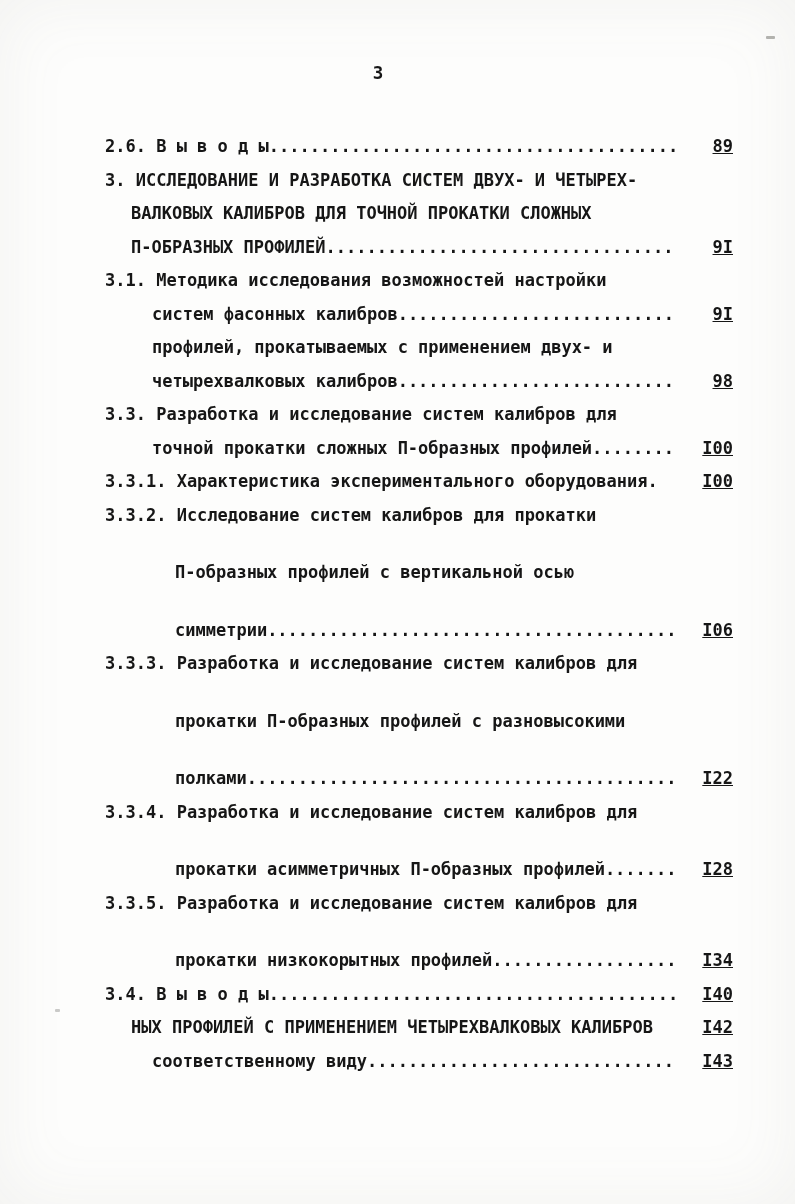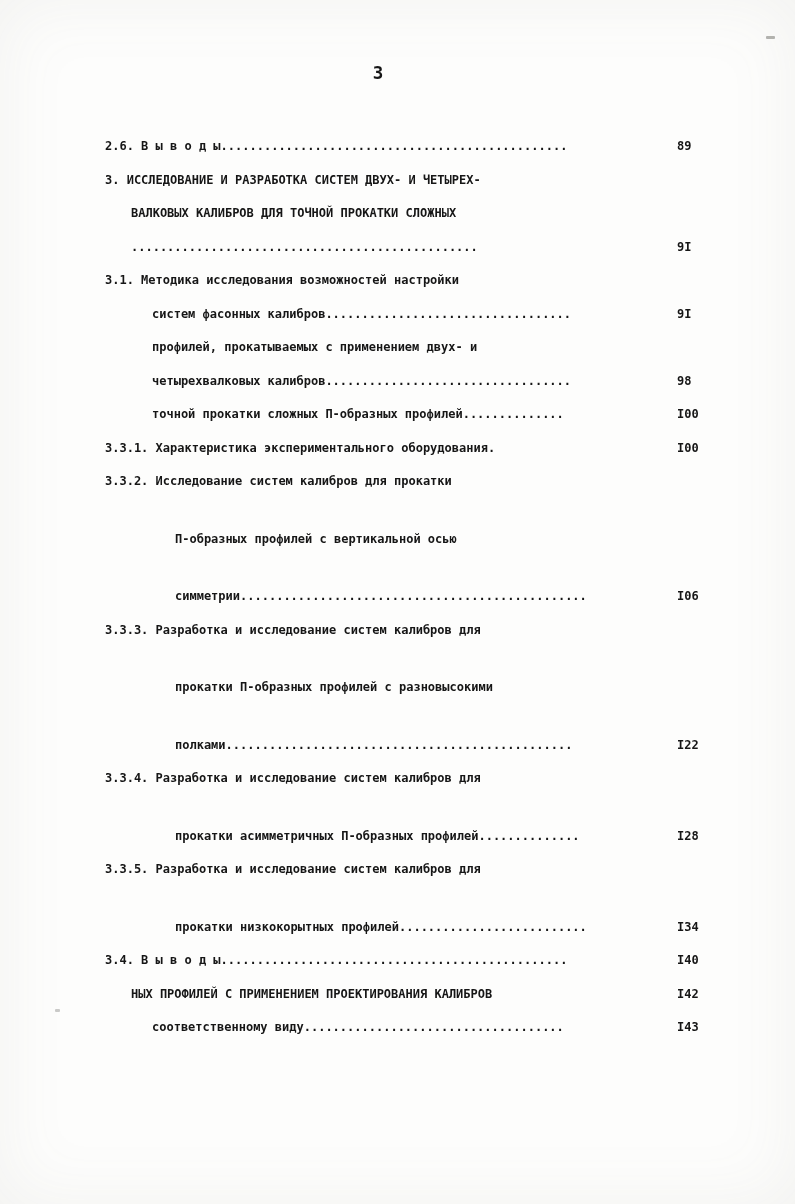--- a/index.html
+++ b/index.html
@@ -31,40 +31,41 @@
     position: absolute;
     top: 130px;
     left: 105px;
     width: 628px;
   }
   .line {
     display: flex;
     align-items: baseline;
     height: 33.5px;
     line-height: 33.5px;
-    font-size: 12px;
+    font-size: 17px;
   }
   .ind1 { padding-left: 26px; }
   .ind2 { padding-left: 47px; }
   .ind3 { padding-left: 70px; margin-top: 24px; }
   .t {
     white-space: pre;
     flex: 0 0 auto;
   }
   .l {
     flex: 1 1 auto;
     min-width: 0;
     overflow: hidden;
     white-space: nowrap;
   }
   .p {
     flex: 0 0 auto;
     width: 56px;
-    text-align: left;
+    text-align: right;
     white-space: pre;
+    text-decoration: underline;
   }
   .speck {
     position: absolute;
     background: #6b6b66;
     border-radius: 1px;
   }
 </style>
 </head>
 <body>
 
@@ -81,20 +82,21 @@
         <span class="t">3. ИССЛЕДОВАНИЕ И РАЗРАБОТКА СИСТЕМ ДВУХ- И ЧЕТЫРЕХ-</span>
         <span class="l"></span>
         <span class="p"></span>
       </div>
       <div class="line ind1">
         <span class="t">ВАЛКОВЫХ КАЛИБРОВ ДЛЯ ТОЧНОЙ ПРОКАТКИ СЛОЖНЫХ</span>
         <span class="l"></span>
         <span class="p"></span>
       </div>
       <div class="line ind1">
+        <span class="t">П-ОБРАЗНЫХ ПРОФИЛЕЙ</span>
         <span class="l">................................................</span>
         <span class="p">9I</span>
       </div>
       <div class="line ind0">
         <span class="t">3.1. Методика исследования возможностей настройки</span>
         <span class="l"></span>
         <span class="p"></span>
       </div>
       <div class="line ind2">
         <span class="t">систем фасонных калибров</span>
@@ -104,20 +106,25 @@
       <div class="line ind2">
         <span class="t">профилей, прокатываемых с применением двух- и</span>
         <span class="l"></span>
         <span class="p"></span>
       </div>
       <div class="line ind2">
         <span class="t">четырехвалковых калибров</span>
         <span class="l">..................................</span>
         <span class="p">98</span>
       </div>
+      <div class="line ind0">
+        <span class="t">3.3. Разработка и исследование систем калибров для</span>
+        <span class="l"></span>
+        <span class="p"></span>
+      </div>
       <div class="line ind2">
         <span class="t">точной прокатки сложных П-образных профилей</span>
         <span class="l">..............</span>
         <span class="p">I00</span>
       </div>
       <div class="line ind0">
         <span class="t">3.3.1. Характеристика экспериментального оборудования.</span>
         <span class="l"></span>
         <span class="p">I00</span>
       </div>
@@ -170,21 +177,21 @@
         <span class="t">прокатки низкокорытных профилей</span>
         <span class="l">..........................</span>
         <span class="p">I34</span>
       </div>
       <div class="line ind0">
         <span class="t">3.4. В ы в о д ы</span>
         <span class="l">................................................</span>
         <span class="p">I40</span>
       </div>
       <div class="line ind1">
-        <span class="t">НЫХ ПРОФИЛЕЙ С ПРИМЕНЕНИЕМ ПРОЕКТИРОВАНИЯ КАЛИБРОВ</span>
+        <span class="t">НЫХ ПРОФИЛЕЙ С ПРИМЕНЕНИЕМ ЧЕТЫРЕХВАЛКОВЫХ КАЛИБРОВ</span>
         <span class="l"></span>
         <span class="p">I42</span>
       </div>
       <div class="line ind2">
         <span class="t">соответственному виду</span>
         <span class="l">....................................</span>
         <span class="p">I43</span>
       </div>
     </div>
 

